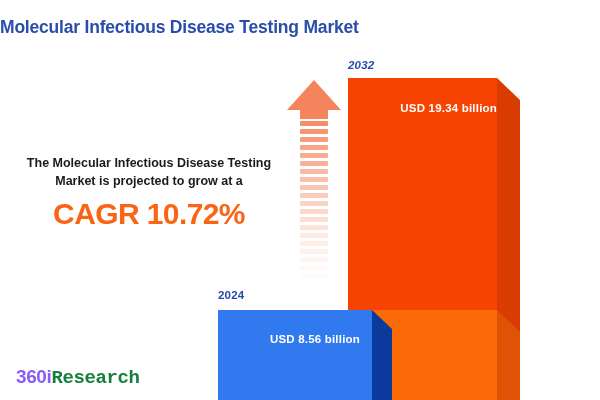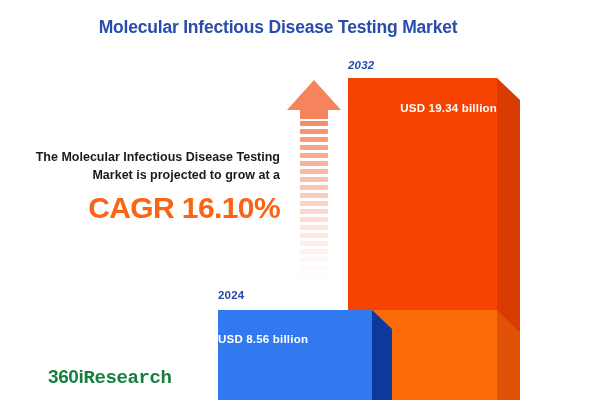--- a/index.html
+++ b/index.html
@@ -20,35 +20,35 @@
     background: #ffffff;
     overflow: hidden;
   }
 
   
   #chart-title {
     position: absolute;
     left: 0;
     top: 17px;
     width: 556px;
-    text-align: center;
+    text-align: left;
     font-size: 17.5px;
     font-weight: bold;
     color: #2a4cab;
     letter-spacing: -0.2px;
     white-space: nowrap;
   }
 
   
   #annotation {
     position: absolute;
     left: 18px;
-    top: 148px;
+    top: 154px;
     width: 262px;
-    text-align: right;
+    text-align: center;
   }
   #annotation-text {
     font-size: 12.5px;
     font-weight: bold;
     color: #1b1b1b;
     line-height: 18px;
   }
   #cagr-value {
     margin-top: 7px;
     font-size: 30px;
@@ -164,21 +164,21 @@
     left: 154px; top: 0;
     width: 20px;
     height: 90px;
     background: #0c3a9c;
     clip-path: polygon(0 0, 100% 19px, 100% 100%, 0 100%);
   }
   #bar-2024-label {
     position: absolute;
     left: 0; top: 23px;
     width: 142px;
-    text-align: left;
+    text-align: right;
     font-size: 11.5px;
     font-weight: bold;
     color: #ffffff;
     letter-spacing: 0.2px;
   }
   #year-2024 {
     position: absolute;
     left: 218px;
     top: 289px;
     font-size: 11.5px;
@@ -190,33 +190,33 @@
   
   #logo {
     position: absolute;
     left: 16px;
     top: 366px;
     font-size: 19px;
     font-weight: bold;
     letter-spacing: -0.4px;
     white-space: nowrap;
   }
-  #logo-mark { color: #15803d; margin-left: 32px; }
+  #logo-mark { color: #8b5cf6; }
   #logo-word { color: #15803d; font-family: Liberation Mono, monospace; }
 </style>
 </head>
 <body>
 
 <div id="canvas">
 
   <div id="chart-title">Molecular Infectious Disease Testing Market</div>
 
   <div id="annotation">
     <div id="annotation-text">The Molecular Infectious Disease Testing Market is projected to grow at a</div>
-    <div id="cagr-value">CAGR 16.10%</div>
+    <div id="cagr-value">CAGR 10.72%</div>
   </div>
 
   <div id="growth-arrow">
     <div id="arrow-head"></div>
     <div id="arrow-neck"></div>
     <div id="arrow-stripes">
         <div class="arrow-stripe" style="height: 5px; margin-bottom: 3px; background: rgba(245, 132, 92, 0.92);"></div>
         <div class="arrow-stripe" style="height: 5px; margin-bottom: 3px; background: rgba(245, 132, 92, 0.86);"></div>
         <div class="arrow-stripe" style="height: 5px; margin-bottom: 3px; background: rgba(245, 132, 92, 0.796);"></div>
         <div class="arrow-stripe" style="height: 5px; margin-bottom: 3px; background: rgba(245, 132, 92, 0.737);"></div>

